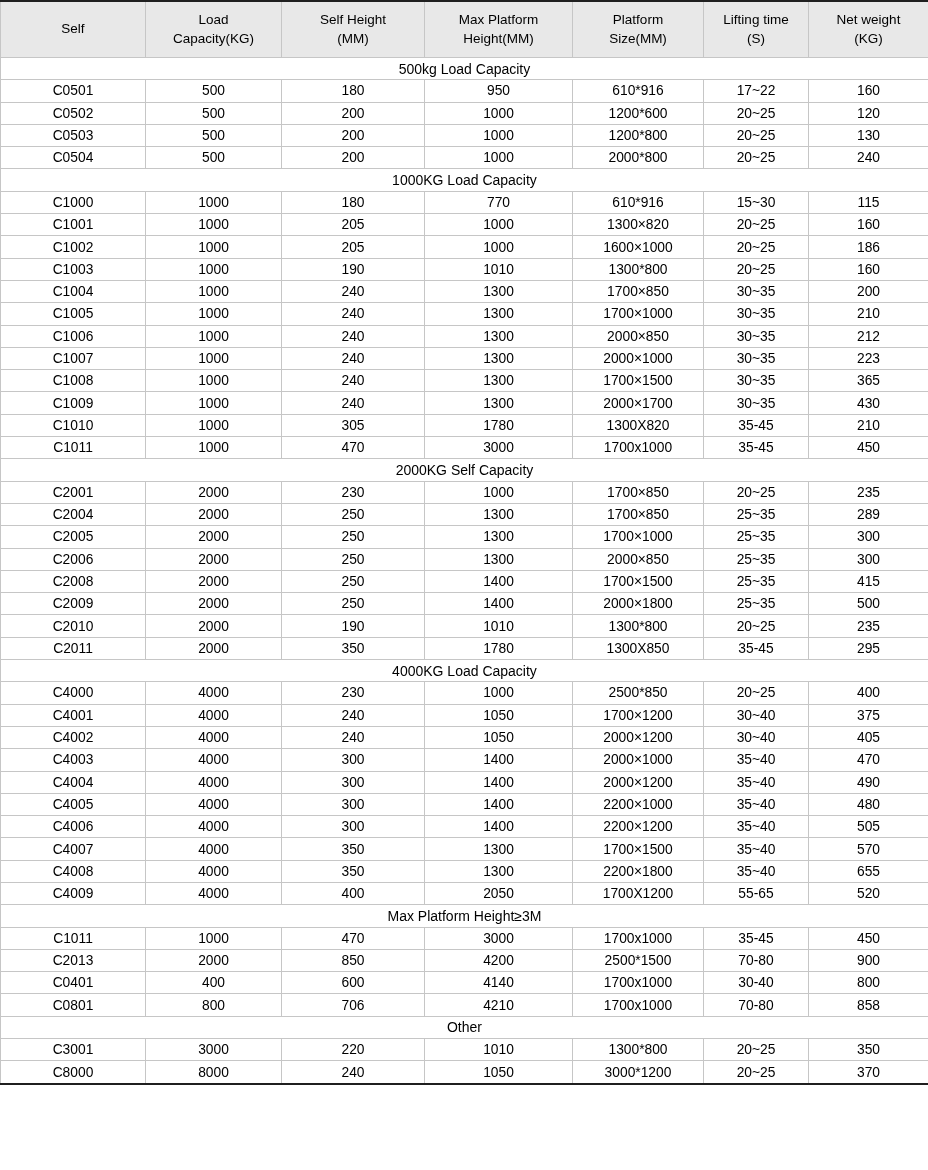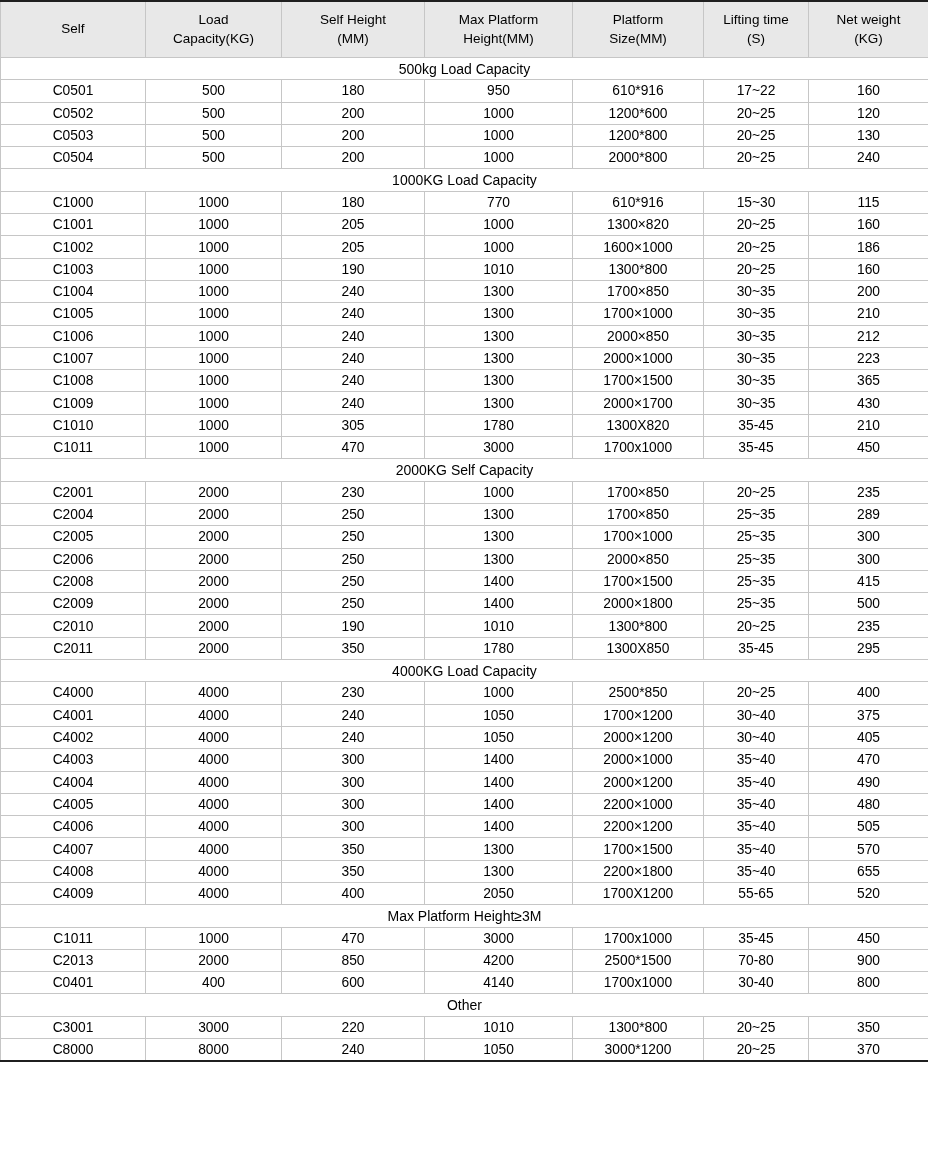--- a/index.html
+++ b/index.html
@@ -419,20 +419,29 @@
       <tr>
         <td>C0401</td>
         <td>400</td>
         <td>600</td>
         <td>4140</td>
         <td>1700x1000</td>
         <td>30-40</td>
         <td>800</td>
       </tr>
       <tr>
+        <td>C0801</td>
+        <td>800</td>
+        <td>706</td>
+        <td>4210</td>
+        <td>1700x1000</td>
+        <td>70-80</td>
+        <td>858</td>
+      </tr>
+      <tr>
         <td colspan="7" class="section">Other</td>
       </tr>
       <tr>
         <td>C3001</td>
         <td>3000</td>
         <td>220</td>
         <td>1010</td>
         <td>1300*800</td>
         <td>20~25</td>
         <td>350</td>

